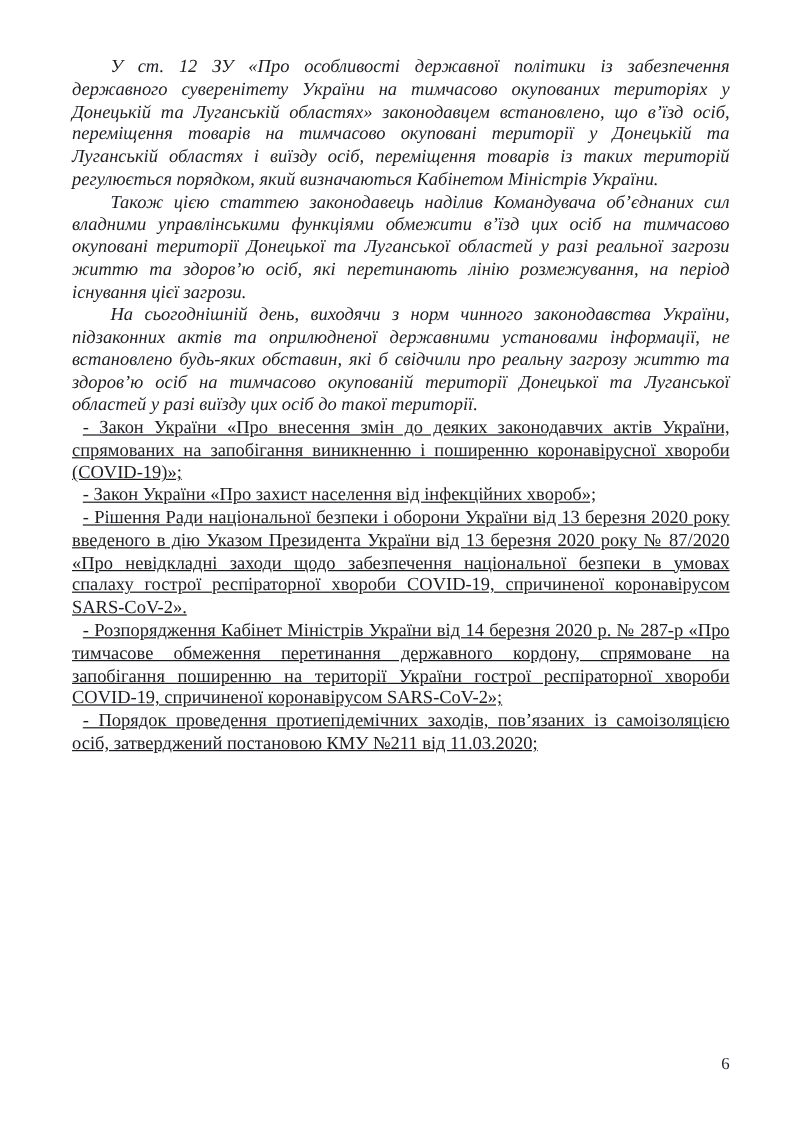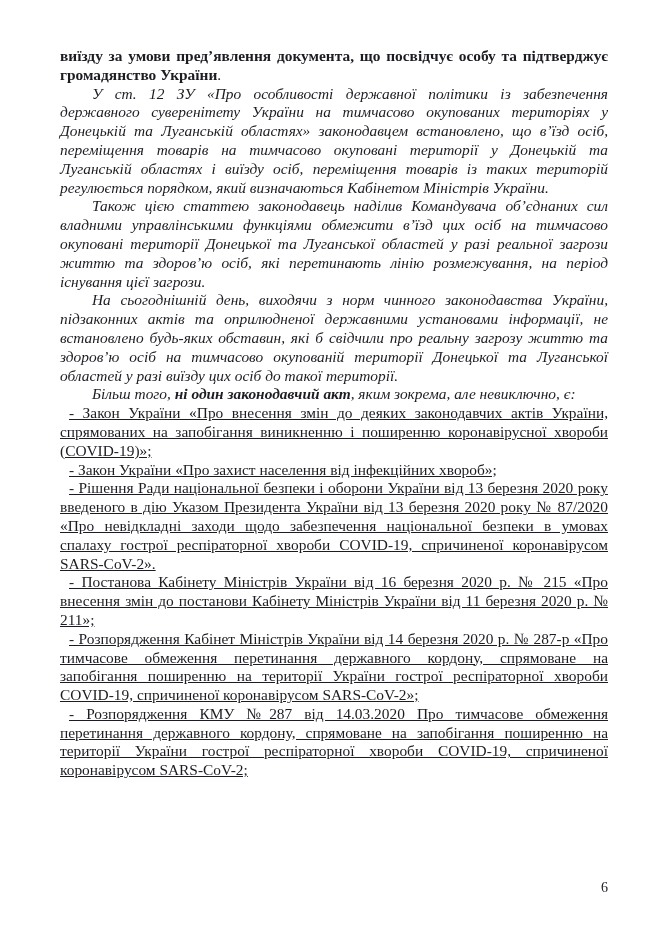--- a/index.html
+++ b/index.html
@@ -44,41 +44,38 @@
       color: #1c1c22;
     }
   </style>
 </head>
 <body>
 
 <div class="page">
 
   <div class="text-block">
 
-    <p class="para-noindent"><span class="bold">виїзду за умови пред’явлення документа, що посвідчує особу та підтверджує громадянство України</span><span>.</span></p>
 
     <p class="para-indent">У ст. 12 ЗУ «Про особливості державної політики із забезпечення державного суверенітету України на тимчасово окупованих територіях у Донецькій та Луганській областях» законодавцем встановлено, що в’їзд осіб, переміщення товарів на тимчасово окуповані території у Донецькій та Луганській областях і виїзду осіб, переміщення товарів із таких територій регулюється порядком, який визначаються Кабінетом Міністрів України.</p>
 
     <p class="para-indent">Також цією статтею законодавець наділив Командувача об’єднаних сил владними управлінськими функціями обмежити в’їзд цих осіб на тимчасово окуповані території Донецької та Луганської областей у разі реальної загрози життю та здоров’ю осіб, які перетинають лінію розмежування,  на період існування цієї загрози.</p>
 
     <p class="para-indent">На сьогоднішній день, виходячи з норм чинного законодавства України, підзаконних актів та оприлюдненої державними установами інформації, не встановлено будь-яких обставин, які б свідчили про реальну загрозу життю та здоров’ю осіб на тимчасово окупованій території Донецької та Луганської областей у разі виїзду цих осіб до такої території.</p>
 
-    <p class="para-indent"><span>Більш того, </span><span class="bold">ні один законодавчий акт</span><span>, яким зокрема, але невиключно, є:</span></p>
 
     <p class="list-item">- Закон України «Про внесення змін до деяких законодавчих актів України, спрямованих на запобігання виникненню і поширенню коронавірусної хвороби (COVID-19)»;</p>
 
     <p class="list-item">- Закон України «Про захист населення від інфекційних хвороб»;</p>
 
     <p class="list-item">- Рішення Ради національної безпеки і оборони України від 13 березня 2020 року введеного в дію Указом Президента України від 13 березня 2020 року № 87/2020 «Про невідкладні заходи щодо забезпечення національної безпеки в умовах спалаху гострої респіраторної хвороби COVID-19, спричиненої коронавірусом SARS-CoV-2».</p>
 
 
-    <p class="list-item">- Постанова Кабінету Міністрів України від 16 березня 2020 р. № 215 «Про внесення змін до постанови Кабінету Міністрів України від 11 березня 2020 р. № 211»;</p>
 
     <p class="list-item">- Розпорядження Кабінет Міністрів України від 14 березня 2020 р. № 287-р «Про тимчасове обмеження перетинання державного кордону, спрямоване на запобігання поширенню на території України гострої респіраторної хвороби COVID-19, спричиненої коронавірусом SARS-CoV-2»;</p>
 
+    <p class="list-item">- Порядок проведення протиепідемічних заходів, пов’язаних із самоізоляцією осіб, затверджений постановою КМУ №211 від 11.03.2020;</p>
 
-    <p class="list-item">- Розпорядження КМУ №287 від 14.03.2020 Про тимчасове обмеження перетинання державного кордону, спрямоване на запобігання поширенню на території України гострої респіраторної хвороби COVID-19, спричиненої коронавірусом SARS-CoV-2;</p>
 
   </div>
 
   <div class="page-number">6</div>
 
 </div>
 
 </body></html>

